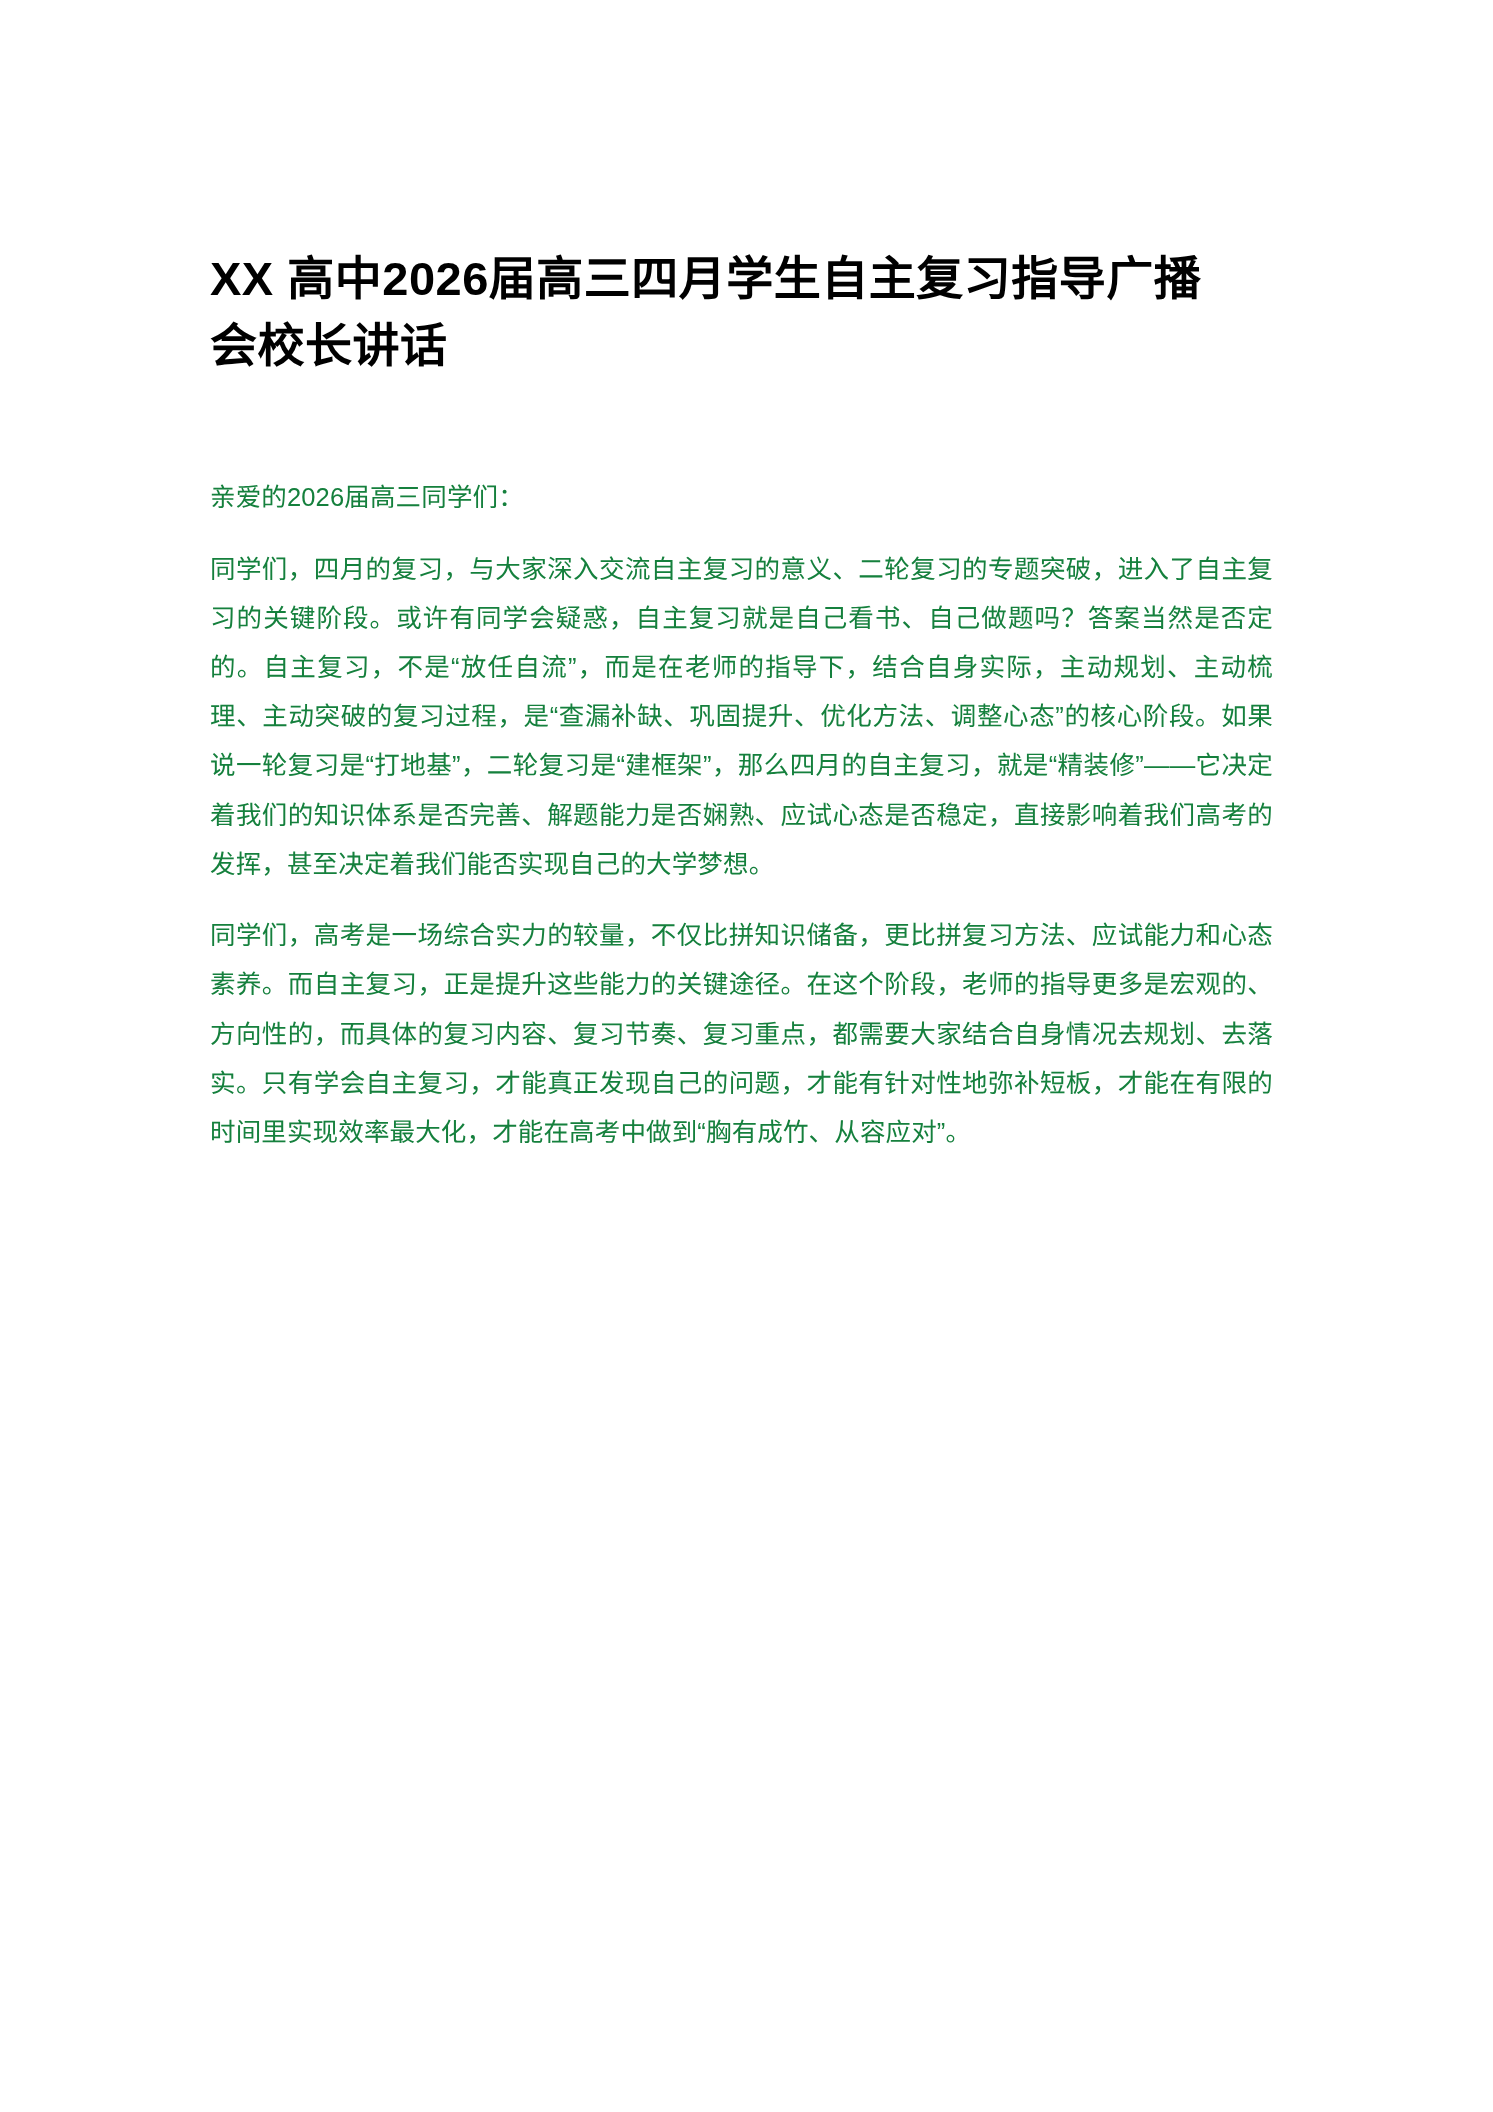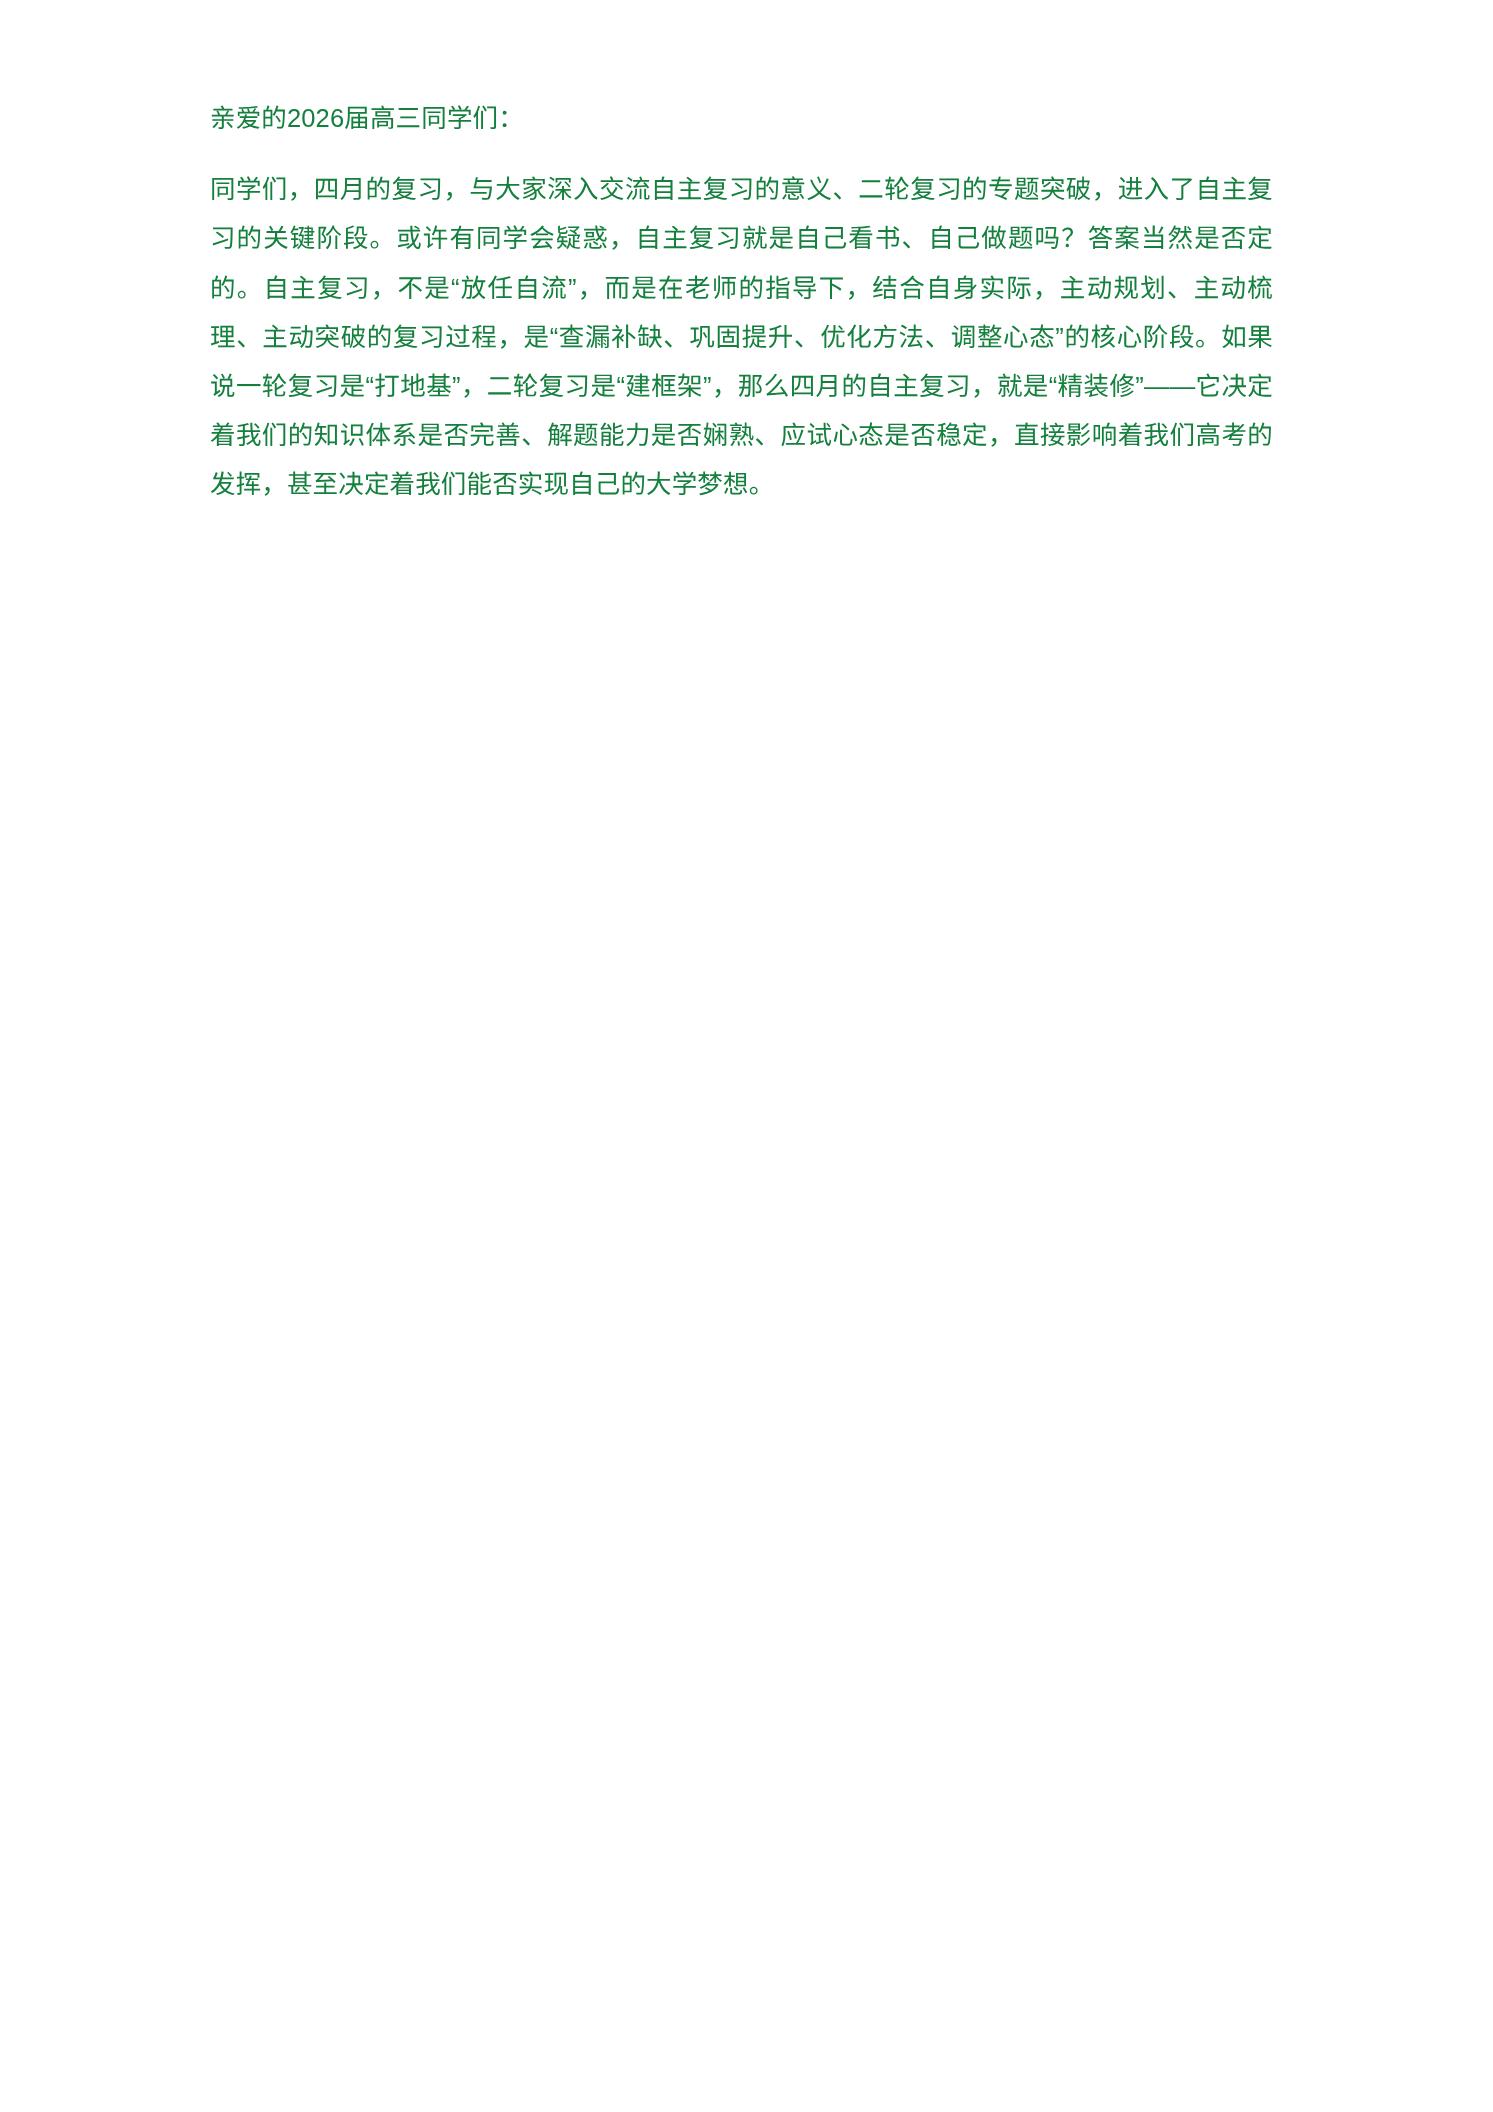--- a/index.html
+++ b/index.html
@@ -76,23 +76,25 @@
   .body-block .para:first-child {
     margin-top: 0;
   }
 </style>
 </head>
 <body>
 
 <div class="page">
   <div class="page-body">
 
+    <h1 class="doc-title">XX  高中2026届高三四月学生自主复习指导广播会校长讲话</h1>
 
     <div class="salutation-block">
       <p class="para">亲爱的2026届高三同学们：</p>
     </div>
 
     <div class="body-block">
       <p class="para">同学们，四月的复习，与大家深入交流自主复习的意义、二轮复习的专题突破，进入了自主复习的关键阶段。或许有同学会疑惑，自主复习就是自己看书、自己做题吗？答案当然是否定的。自主复习，不是“放任自流”，而是在老师的指导下，结合自身实际，主动规划、主动梳理、主动突破的复习过程，是“查漏补缺、巩固提升、优化方法、调整心态”的核心阶段。如果说一轮复习是“打地基”，二轮复习是“建框架”，那么四月的自主复习，就是“精装修”——它决定着我们的知识体系是否完善、解题能力是否娴熟、应试心态是否稳定，直接影响着我们高考的发挥，甚至决定着我们能否实现自己的大学梦想。</p>
+      <p class="para">同学们，高考是一场综合实力的较量，不仅比拼知识储备，更比拼复习方法、应试能力和心态素养。而自主复习，正是提升这些能力的关键途径。在这个阶段，老师的指导更多是宏观的、方向性的，而具体的复习内容、复习节奏、复习重点，都需要大家结合自身情况去规划、去落实。只有学会自主复习，才能真正发现自己的问题，才能有针对性地弥补短板，才能在有限的时间里实现效率最大化，才能在高考中做到“胸有成竹、从容应对”。</p>
     </div>
 
   </div>
 </div>
 
 </body></html>

